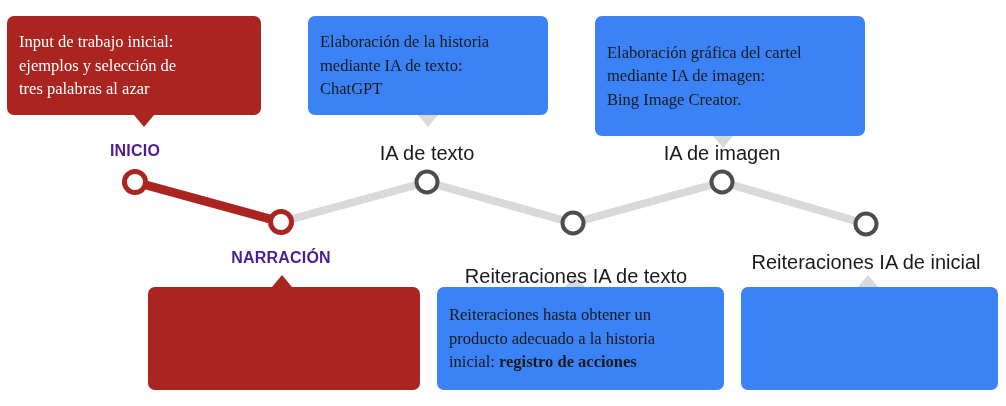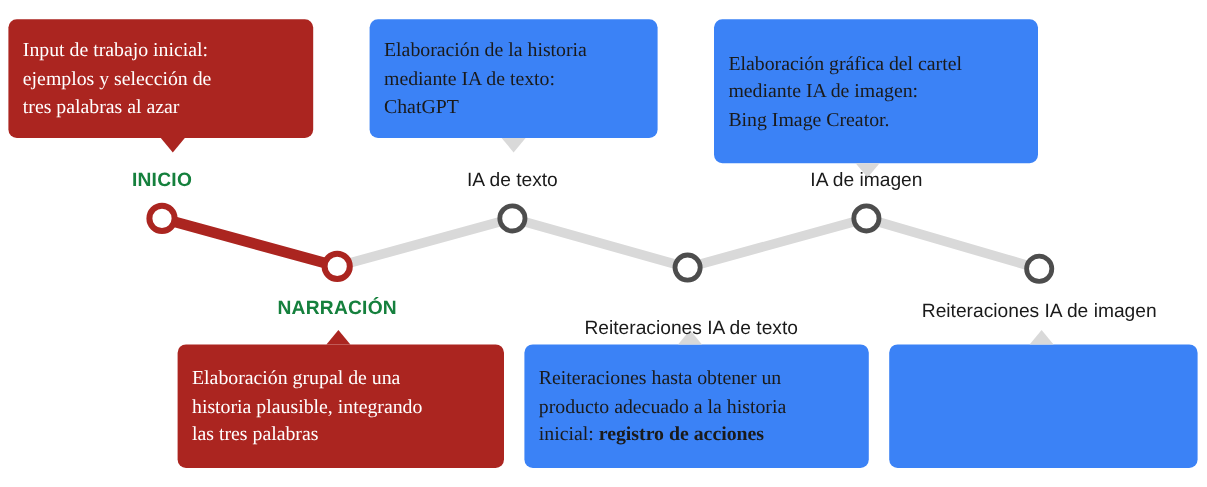--- a/index.html
+++ b/index.html
@@ -75,26 +75,26 @@
     border-bottom: 12px solid #d9d9d9;
   }
   .callout.red.up .tail {
     border-bottom-color: #ab2520;
   }
 
   
   .node-label {
     position: absolute;
     white-space: nowrap;
-    font-size: 16px;
+    font-size: 20px;
     color: #1a1a1a;
     transform: translateX(-50%);
   }
   .node-label.accent {
-    color: #15803d;
+    color: #4c1d95;
     font-weight: bold;
     font-size: 16px;
     letter-spacing: 0.2px;
   }
 </style>
 </head>
 <body>
 
 <div id="stage">
 
@@ -123,33 +123,32 @@
       </div>
       <div class="callout grey down" style="left: 308px; top: 16px; width: 240px; height: 99px;">
         <span class="ctext">Elaboración de la historia<br>mediante IA de texto:<br>ChatGPT</span>
         <span class="tail" style="left: 120px;"></span>
       </div>
       <div class="callout grey down" style="left: 595px; top: 16px; width: 270px; height: 120px;">
         <span class="ctext">Elaboración gráfica del cartel<br>mediante IA de imagen:<br>Bing Image Creator.</span>
         <span class="tail" style="left: 128px;"></span>
       </div>
       <div class="callout red up" style="left: 148px; top: 287px; width: 272px; height: 103px;">
-        <span class="ctext">Elaboración grupal de una<br>historia plausible, integrando<br>las tres palabras</span>
         <span class="tail" style="left: 134px;"></span>
       </div>
       <div class="callout grey up" style="left: 437px; top: 287px; width: 287px; height: 103px;">
         <span class="ctext">Reiteraciones hasta obtener un<br>producto adecuado a la historia<br>inicial: <b>registro de acciones</b></span>
         <span class="tail" style="left: 138px;"></span>
       </div>
       <div class="callout grey up" style="left: 741px; top: 287px; width: 257px; height: 103px;">
         <span class="tail" style="left: 127px;"></span>
       </div>
     </div>
   <div id="labels-layer">
       <div class="node-label accent" style="left: 135px; top: 142px;">INICIO</div>
       <div class="node-label" style="left: 427px; top: 142px;">IA de texto</div>
       <div class="node-label" style="left: 722px; top: 142px;">IA de imagen</div>
       <div class="node-label accent" style="left: 281px; top: 249px;">NARRACIÓN</div>
       <div class="node-label" style="left: 576px; top: 249px; margin-top: 16px;">Reiteraciones IA de texto</div>
-      <div class="node-label" style="left: 866px; top: 251px;">Reiteraciones IA de imagen</div>
+      <div class="node-label" style="left: 866px; top: 251px;">Reiteraciones IA de inicial</div>
     </div>
 
 </div>
 
 </body></html>

